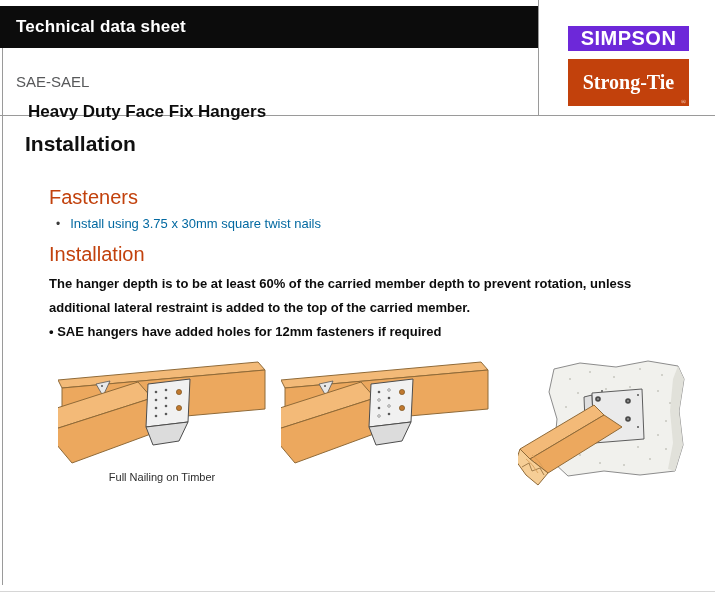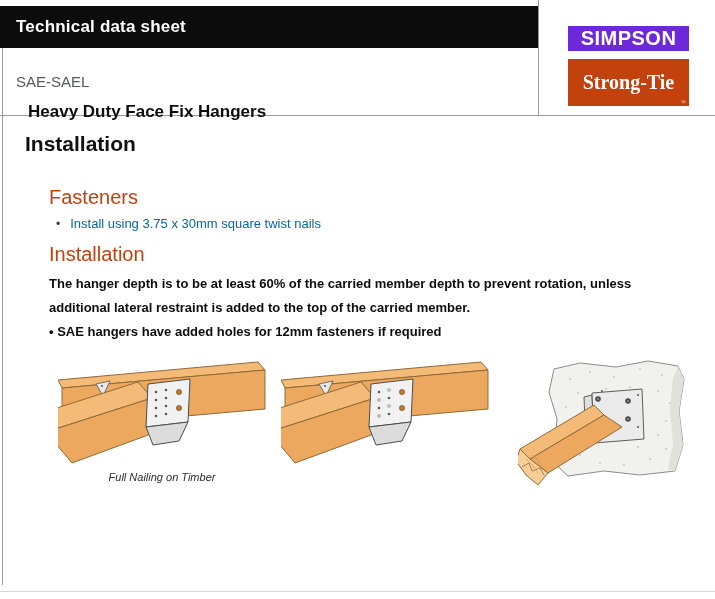--- a/index.html
+++ b/index.html
@@ -51,21 +51,21 @@
   .note p { margin:0; }
   .note-bullet { display:block; }
   .note-bullet::before { content:"• "; }
   
   .fig { position:absolute; }
   .fig1 { left:58px;  top:361px; width:208px; }
   .fig2 { left:281px; top:361px; width:208px; }
   .fig3 { left:518px; top:357px; width:188px; }
   .fig svg { display:block; }
   .caption {
-    margin-top:3px; text-align:center; font-style:italic;
+    margin-top:3px; text-align:center; 
     font-size:11px; color:#2c2c2c;
   }
 </style>
 </head>
 <body>
 
 <div id="page">
 
   <div class="black-bar">
     <span class="bar-title">Technical data sheet</span>

